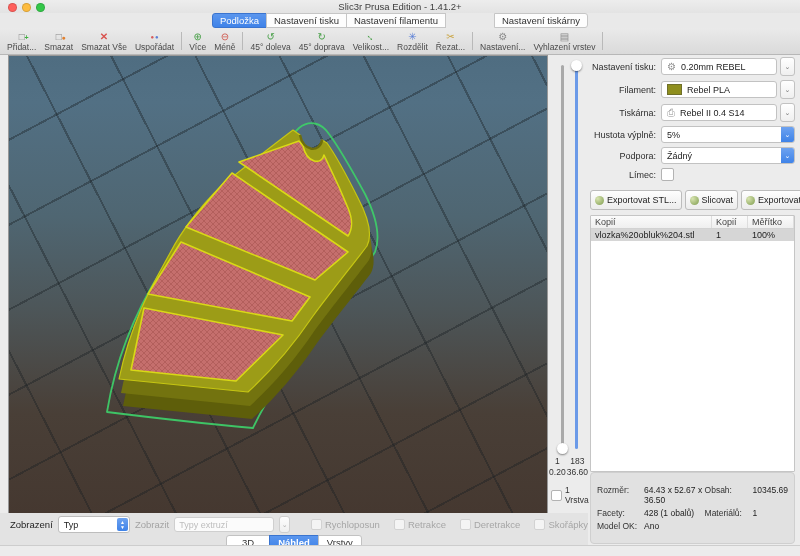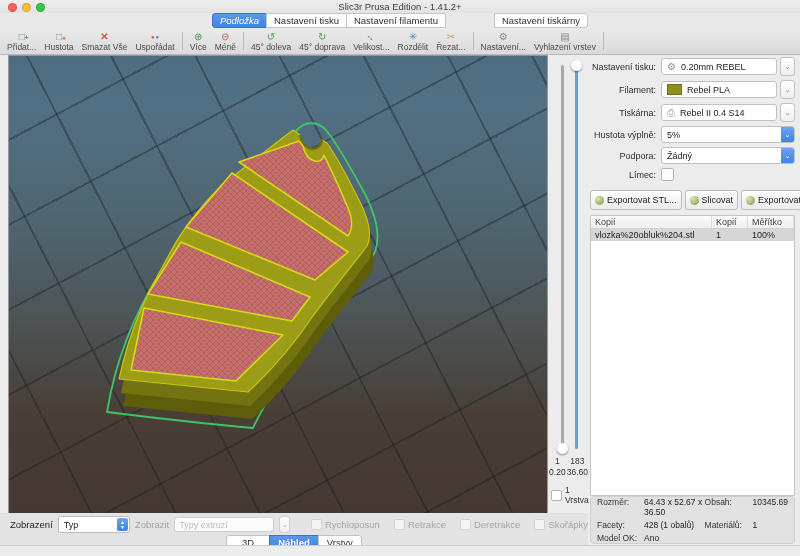--- a/index.html
+++ b/index.html
@@ -11,21 +11,21 @@
   .lights{position:absolute;left:8px;top:3px;display:flex;gap:5px;}
   .light{width:7px;height:7px;border-radius:50%;border:0.5px solid rgba(0,0,0,.15);}
   .title{position:absolute;left:0;right:0;top:1px;text-align:center;font-size:9.5px;color:#404040;}
 
   
   .tabrow{position:absolute;top:13px;left:0;right:0;height:15px;display:flex;justify-content:center;background:#e9e9e9;}
   .tab{font-size:9.5px;line-height:12px;padding:0 7px;border:1px solid #c6c6c6;background:#fdfdfd;color:#333;
        margin-left:-1px;display:flex;align-items:center;}
   .tab:first-child{border-radius:3px 0 0 3px;margin-left:0;}
   .tab:last-child{border-radius:0 3px 3px 0;margin-left:48px;}
-  .tab.active{background:linear-gradient(#5b96ee,#3f83e8);border-color:#3a74cf;color:#fff;border-radius:3px 0 0 3px;font-style:italic;}
+  .tab.active{background:linear-gradient(#5b96ee,#3f83e8);border-color:#3a74cf;color:#fff;border-radius:3px 0 0 3px;}
 
   
   .toolbar{position:absolute;top:28px;left:0;right:0;height:26px;background:linear-gradient(#eaeaea,#dadada);
            border-bottom:1px solid #b7b7b7;display:flex;align-items:stretch;padding:0 3px;}
   .tool{display:flex;flex-direction:column;align-items:center;justify-content:center;padding:0 4px;color:#4a4a4a;font-size:8.5px;line-height:9px;}
   .ticon{height:12px;font-size:10px;line-height:12px;position:relative;display:flex;align-items:center;justify-content:center;}
   .ticon .base{color:#8a8a8a;}
   .ticon .badge{position:absolute;right:-4px;bottom:-1px;font-size:7px;font-weight:bold;}
   .dual{display:flex;gap:1px;font-size:6px;line-height:12px;}
   .rot45{display:inline-block;transform:rotate(45deg);}
@@ -78,21 +78,21 @@
   .bicon{width:9px;height:9px;border-radius:50%;background:radial-gradient(circle at 30% 30%,#d8e4b0,#7e9c4e);flex:none;}
 
   .tbl{flex:1;border:1px solid #c5c5c5;background:#fff;display:flex;flex-direction:column;font-size:9px;overflow:hidden;border-radius:1px;}
   .thead{display:flex;background:linear-gradient(#fbfbfb,#efefef);border-bottom:1px solid #d2d2d2;color:#444;flex:none;}
   .th{padding:1px 4px;border-right:1px solid #ddd;box-sizing:border-box;}
   .c-name{flex:1;}.c-cop{width:36px;flex:none;}.c-sca{width:46px;flex:none;}
   .trow{display:flex;background:#d6d6d6;color:#222;flex:none;}
   .td{padding:1px 4px;box-sizing:border-box;white-space:nowrap;overflow:hidden;}
 
   .infolabel{font-size:8.5px;color:#555;margin:4px 0 2px 2px;flex:none;}
-  .infobox{flex:none;background:#e1e1e1;border:1px solid #cfcfcf;border-radius:4px;padding:0 6px;font-size:8.5px;
+  .infobox{flex:none;background:#e1e1e1;border:1px solid #cfcfcf;border-radius:4px;padding:12px 6px;font-size:8.5px;
            display:grid;grid-template-columns:45px 1fr 46px auto;row-gap:3px;column-gap:2px;color:#222;}
   .ilabel{color:#333;}
 
   
   .bottombar{position:absolute;left:0;top:513px;width:588px;height:33px;background:#e3e3e3;}
   .bb1{display:flex;align-items:center;padding:4px 0 0 10px;height:15px;gap:5px;}
   .bb1 .lbl{font-size:9.5px;color:#1e1e1e;}
   .lbl.dis{color:#a3a3a3;}
   .sel{width:112px;height:15px;background:#fff;border:1px solid #bdbdbd;border-radius:3px;position:relative;
        display:flex;align-items:center;padding-left:5px;font-size:9px;color:#222;}
@@ -139,21 +139,21 @@
         <span class="base">□</span>
         <span class="badge" style="color:#3fae3f">+</span>
       </span>
     <span>Přidat...</span>
   </div>
   <div class="tool">
     <span class="ticon">
         <span class="base">□</span>
         <span class="badge" style="color:#e08030">●</span>
       </span>
-    <span>Hustota</span>
+    <span>Smazat</span>
   </div>
   <div class="tool">
     <span class="ticon">
         <span style="color:#d9534f;font-weight:bold">✕</span>
       </span>
     <span>Smazat Vše</span>
   </div>
   <div class="tool">
     <span class="ticon">
         <span class="dual">

